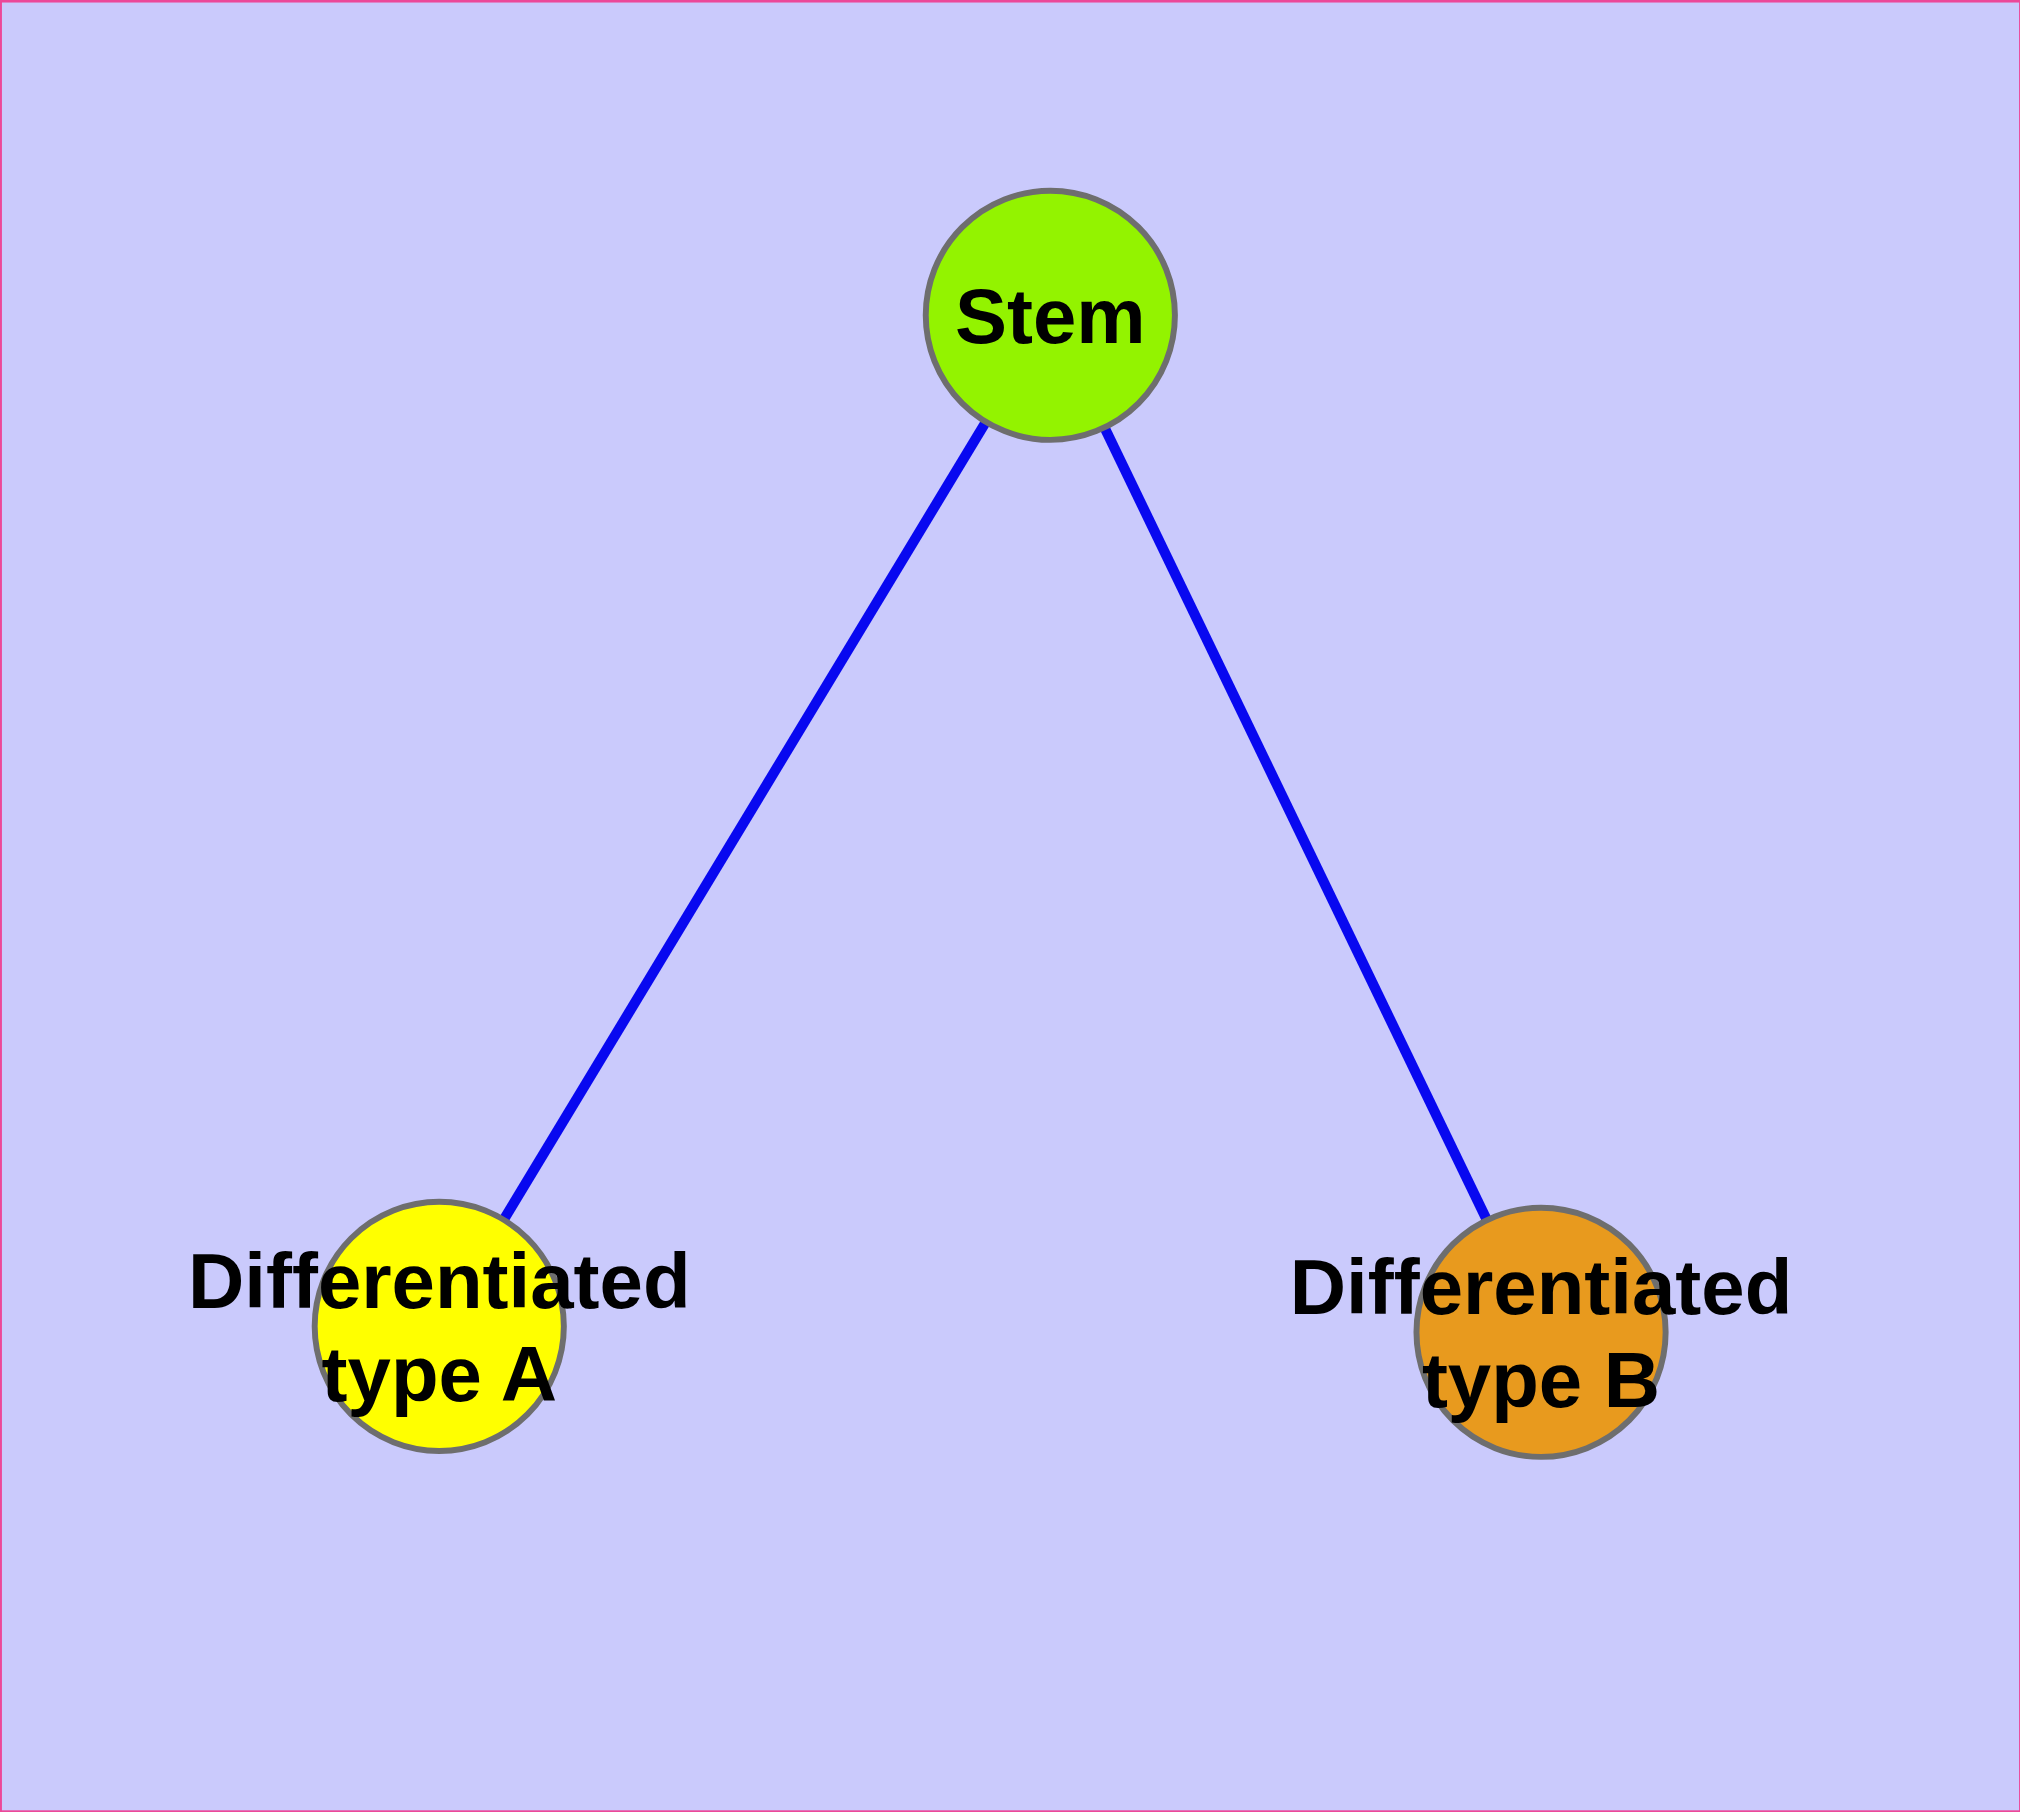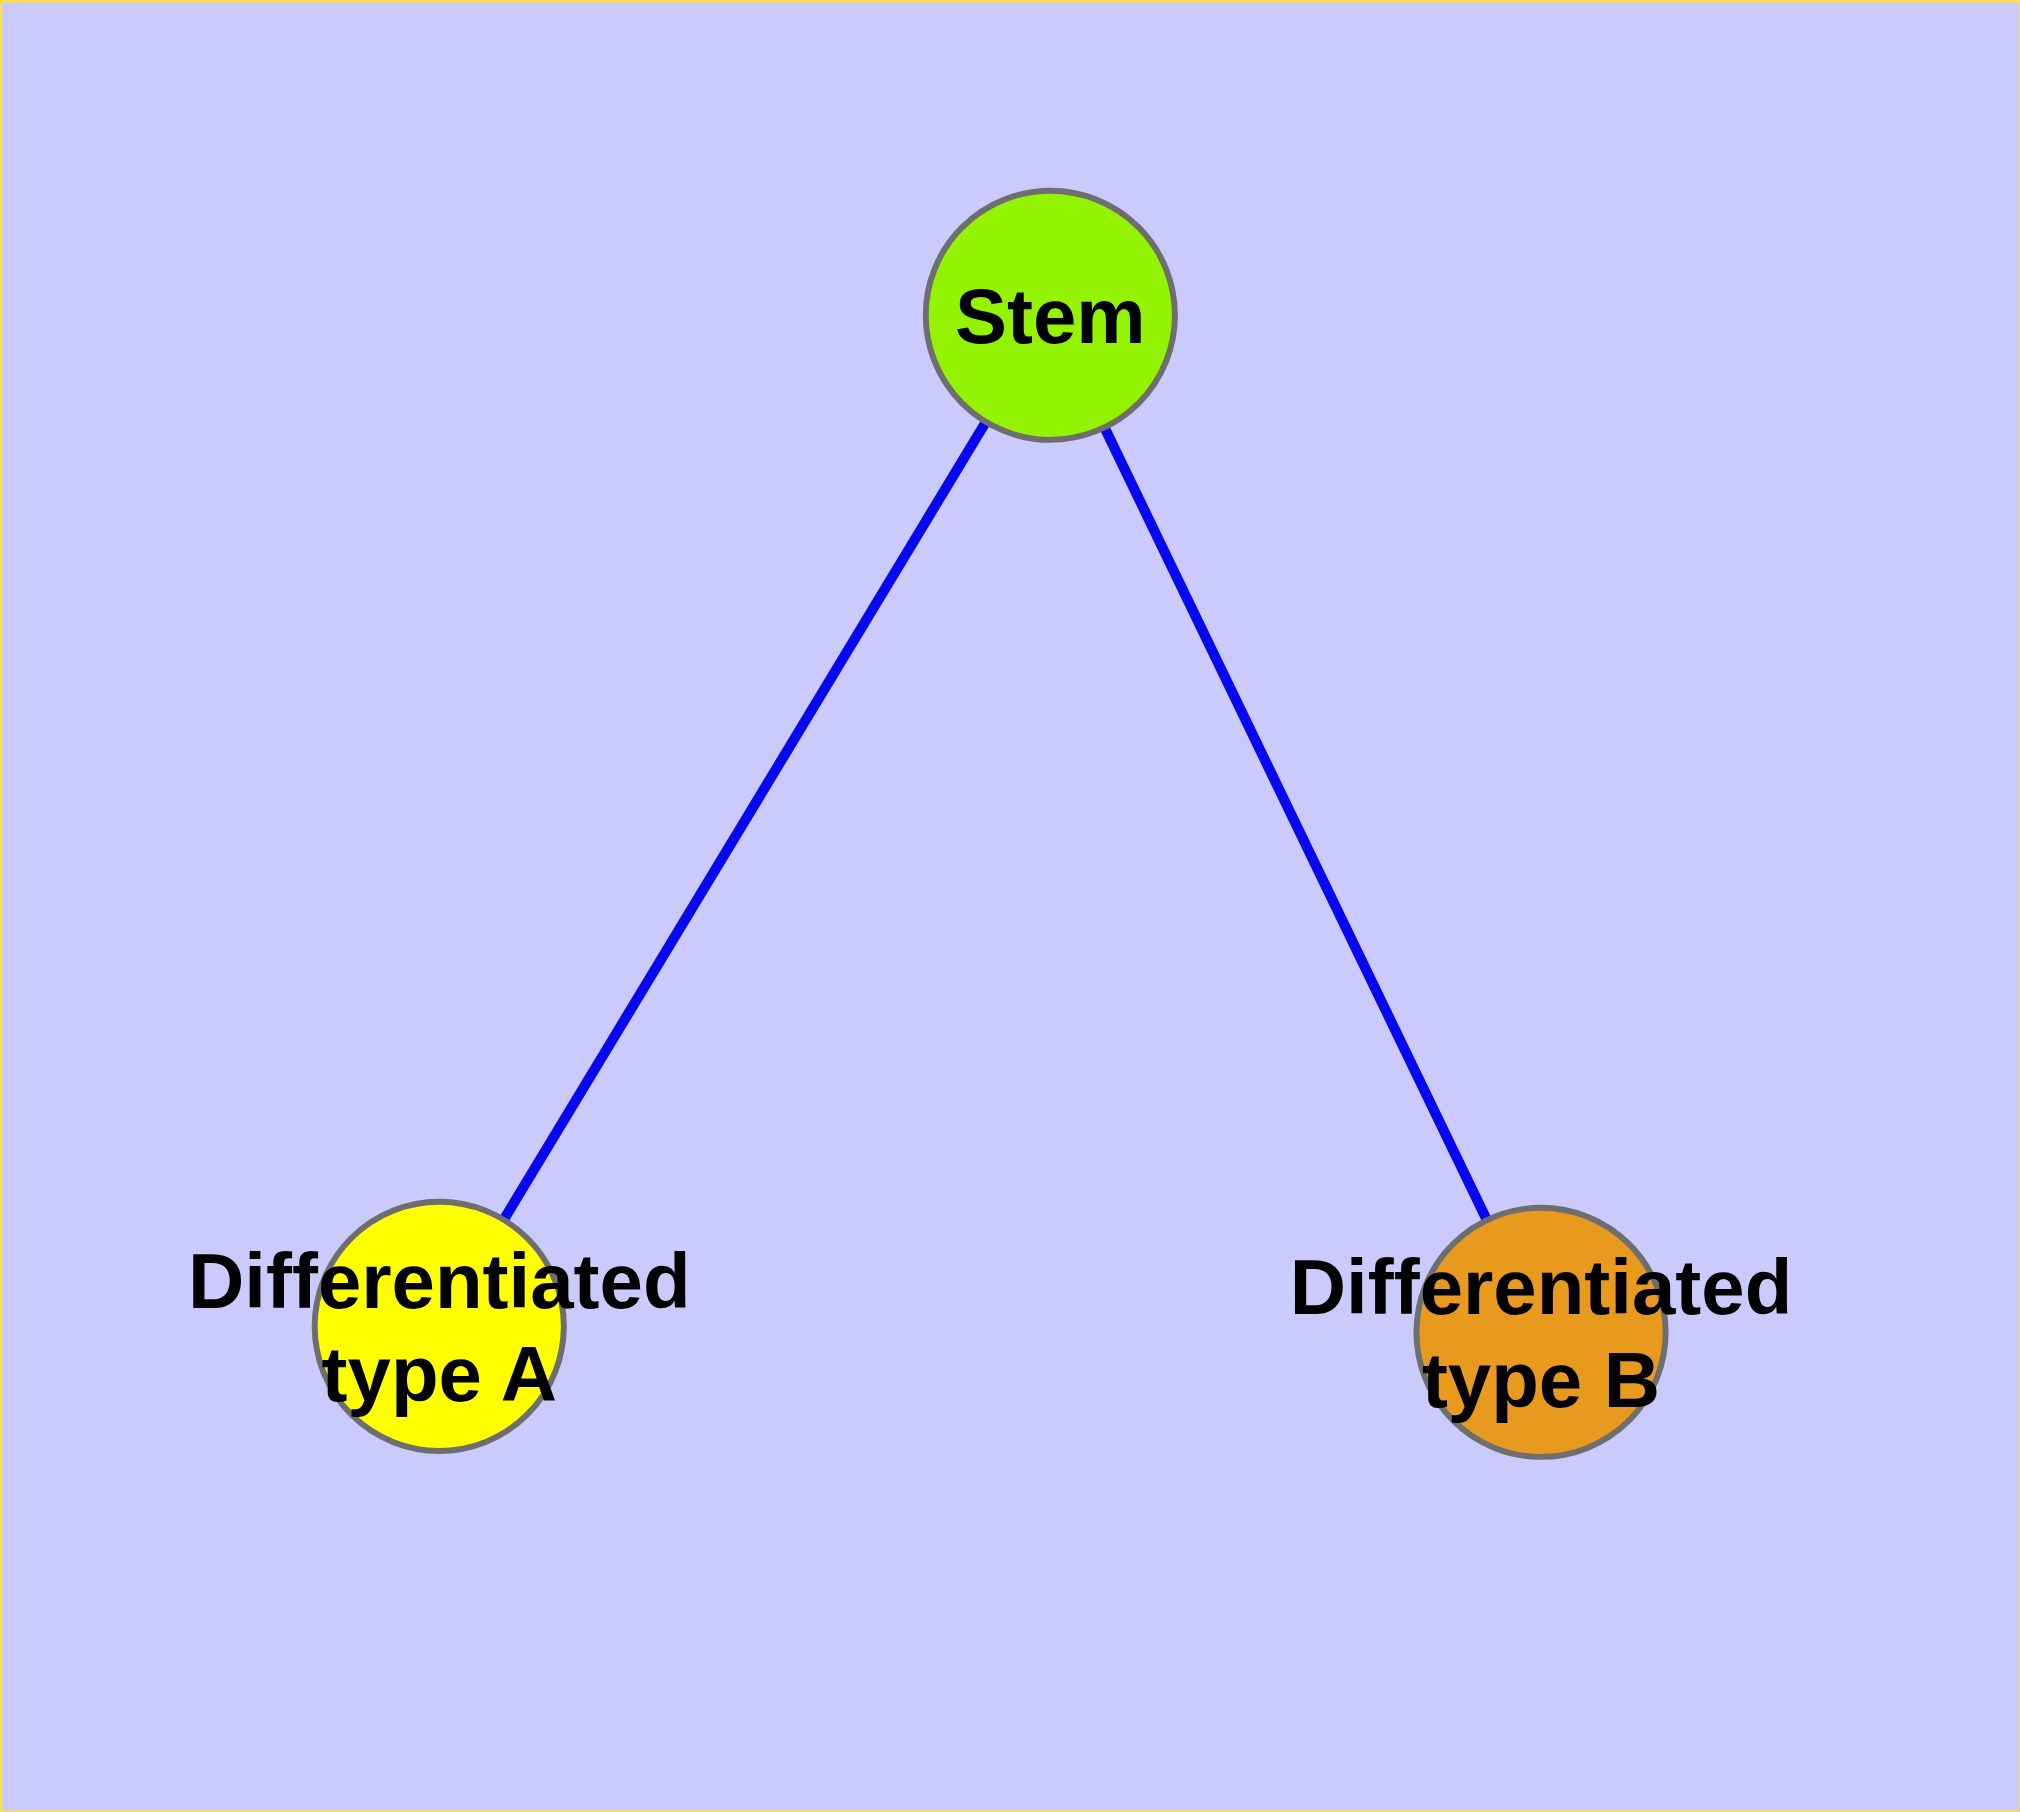--- a/index.html
+++ b/index.html
@@ -8,21 +8,21 @@
     background: #ffffff;
     width: 2021px;
     height: 1812px;
     overflow: hidden;
     font-family: "Liberation Sans", "DejaVu Sans", sans-serif;
   }
   #stage {
     position: relative;
     width: 2021px;
     height: 1812px;
-    background: #fde047;
+    background: #ec4899;
   }
   #graph-svg {
     position: absolute;
     top: 0;
     left: 0;
     display: block;
   }
   .node-label {
     font-family: "Liberation Sans", "DejaVu Sans", sans-serif;
     font-weight: bold;

